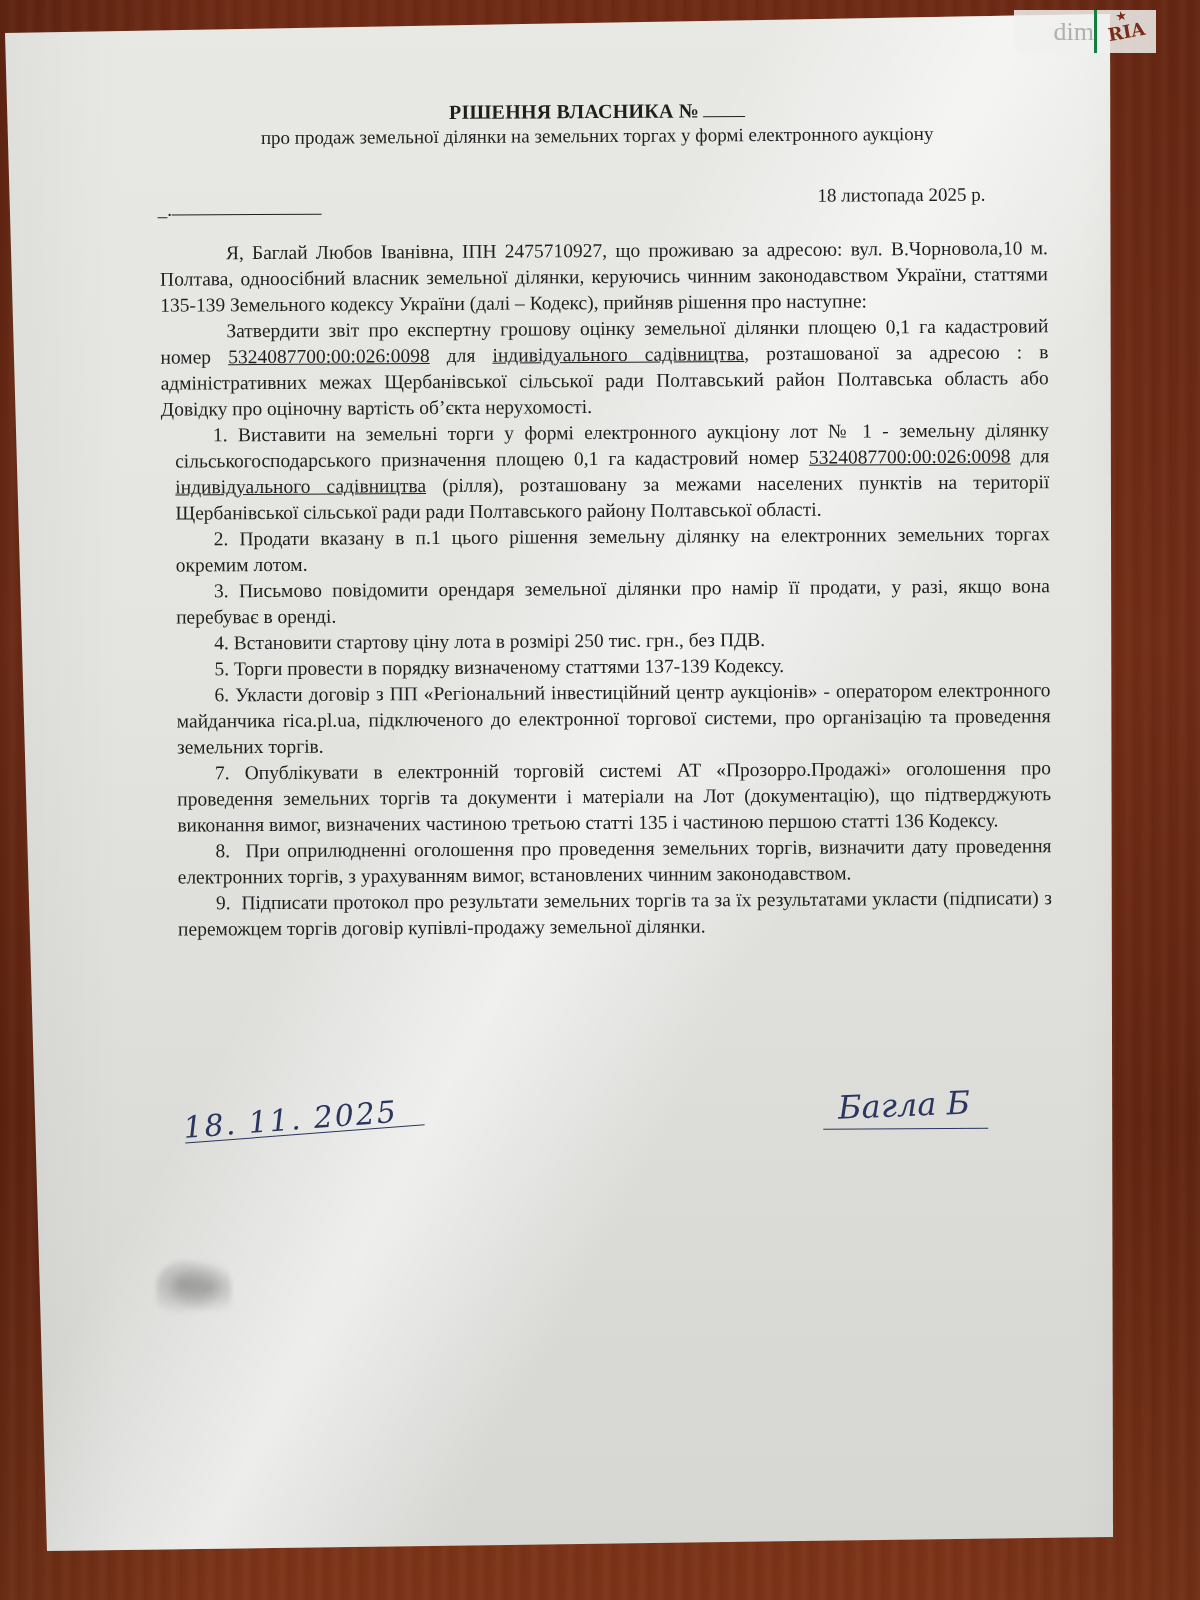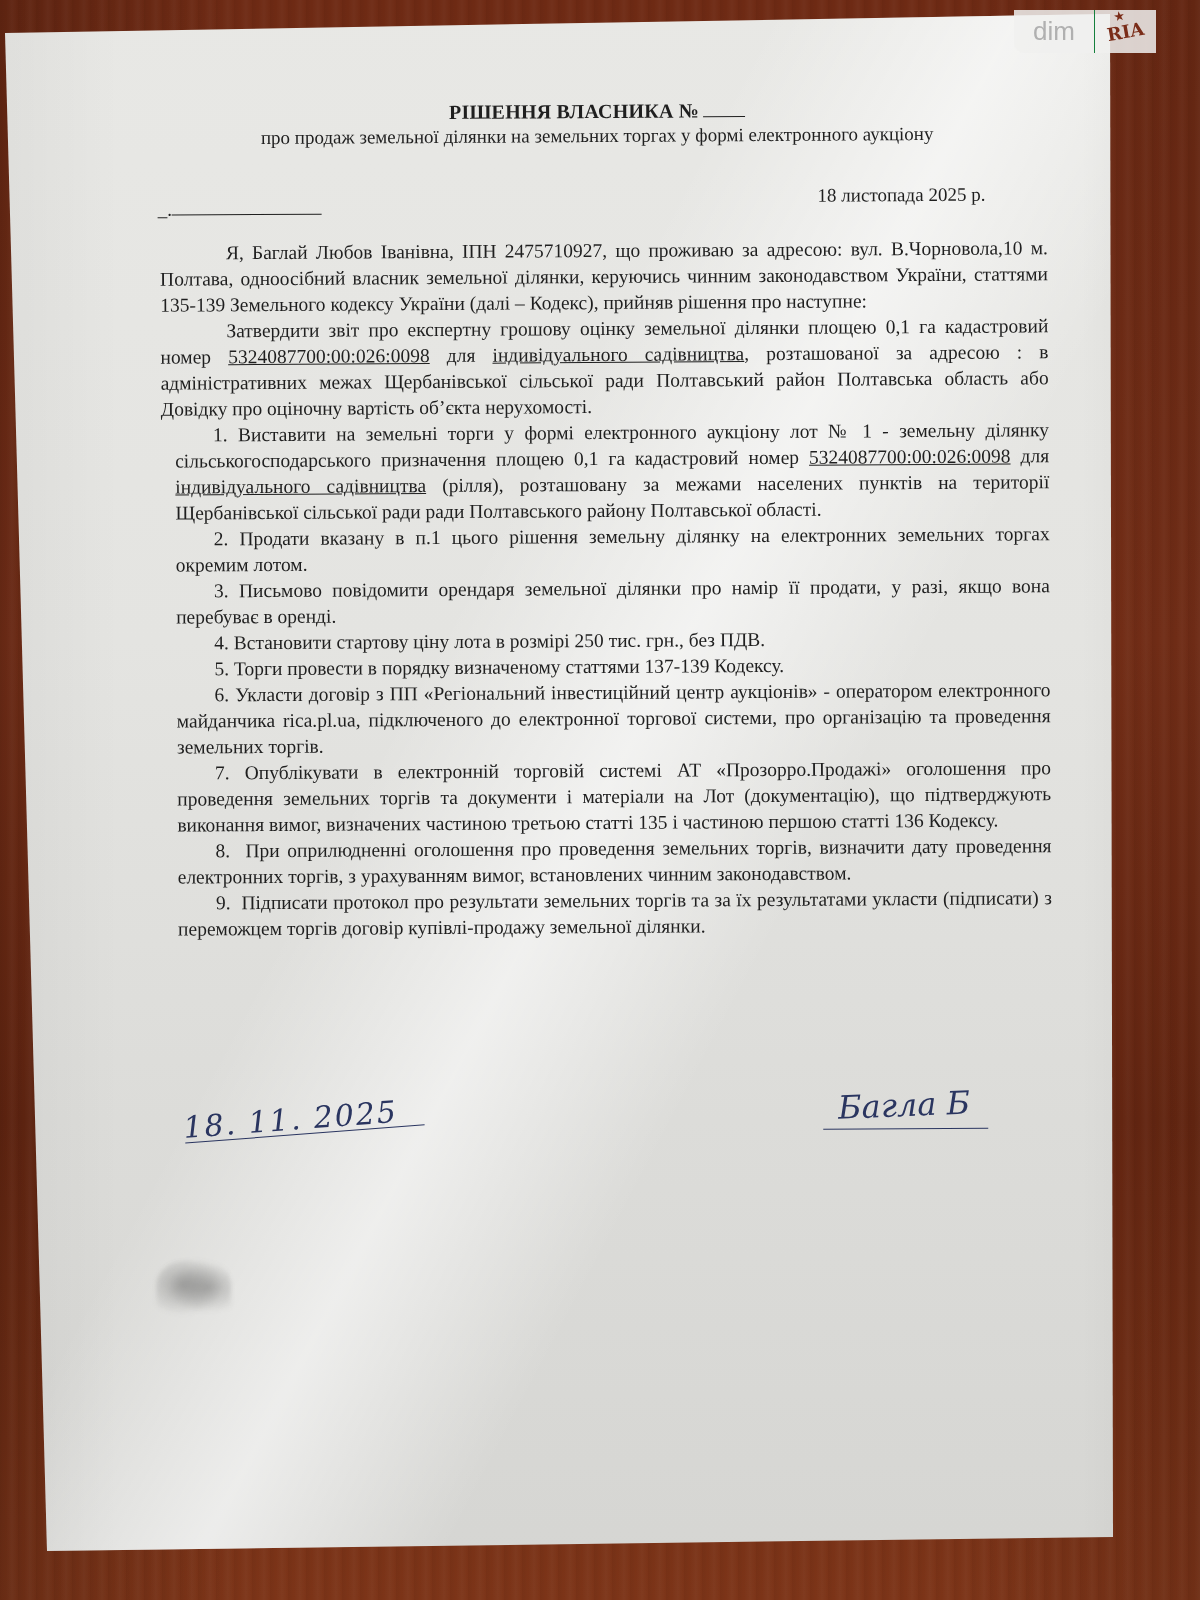--- a/index.html
+++ b/index.html
@@ -161,25 +161,25 @@
       top: 10px;
       width: 142px;
       height: 43px;
       background: rgba(240,240,238,0.85);
       border-radius: 0 0 0 10px;
       display: flex;
       align-items: center;
     }
     .watermark .dim {
       width: 80px;
-      text-align: center;
-      font-family: Liberation Sans, sans-serif;
+      text-align: right;
+      font-family: Liberation Serif, serif;
       font-size: 26px;
       color: #b0b0b0;
-      border-right: 1px solid #15803d;
+      border-right: 3px solid #15803d;
       line-height: 43px;
     }
     .watermark .ria {
       flex: 1;
       text-align: center;
       font-family: "DejaVu Serif", serif;
       font-weight: bold;
       font-size: 18px;
       color: #7a2c18;
       transform: rotate(-10deg);

